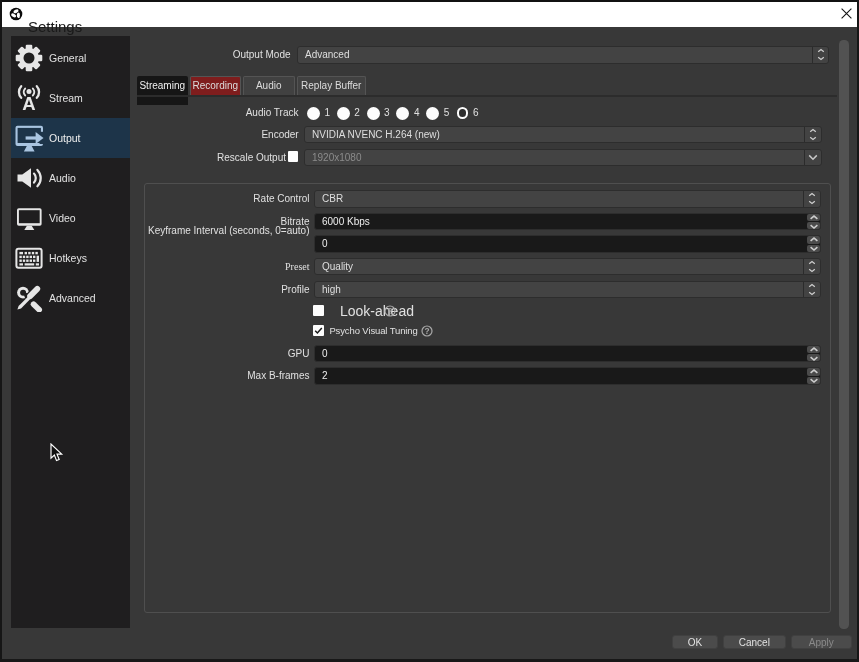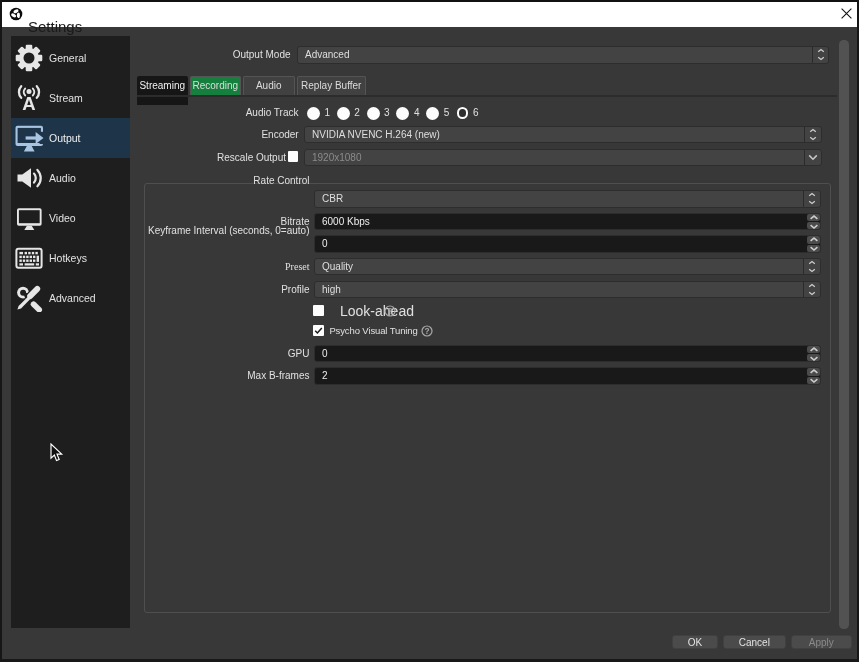--- a/index.html
+++ b/index.html
@@ -135,21 +135,21 @@
 
 <div class="lbl" style="right:568.5px;top:46px;">Output Mode</div>
 <div class="combo" style="left:297px;top:46px;width:532px;height:17.5px;">Advanced</div>
 <div class="abs" style="left:811.5px;top:47px;width:1px;height:15.5px;background:#2b2b2b;"></div>
 <svg class="abs" style="left:813.5px;top:47.2px;" width="14" height="15" viewBox="0 0 14 15">
   <path d="M4.2 4.8 L7 2.6 L9.8 4.8" stroke="#cfcfcf" stroke-width="1.25" fill="none"></path>
   <path d="M4.2 10.2 L7 12.4 L9.8 10.2" stroke="#cfcfcf" stroke-width="1.25" fill="none"></path>
 </svg>
 
 <div class="abs" style="left:136.5px;top:76px;width:51.5px;height:29px;background:#161616;border-radius:2px 2px 0 0;color:#f0f0f0;font-size:10px;text-align:center;line-height:19px;">Streaming</div>
-<div class="abs" style="left:190px;top:76px;width:50.5px;height:19px;background:#15803d;border:1px solid #545454;border-bottom:none;border-radius:2px 2px 0 0;color:#dcdcdc;font-size:10px;text-align:center;line-height:18px;">Recording</div>
+<div class="abs" style="left:190px;top:76px;width:50.5px;height:19px;background:#7f1d1d;border:1px solid #545454;border-bottom:none;border-radius:2px 2px 0 0;color:#dcdcdc;font-size:10px;text-align:center;line-height:18px;">Recording</div>
 <div class="abs" style="left:243px;top:76px;width:51.5px;height:19px;background:#414141;border:1px solid #545454;border-bottom:none;border-radius:2px 2px 0 0;color:#dcdcdc;font-size:10px;text-align:center;line-height:18px;">Audio</div>
 <div class="abs" style="left:297px;top:76px;width:68.5px;height:19px;background:#414141;border:1px solid #545454;border-bottom:none;border-radius:2px 2px 0 0;color:#dcdcdc;font-size:10px;text-align:center;line-height:18px;">Replay Buffer</div>
 <div class="abs" style="left:137px;top:95px;width:700px;height:1.5px;background:#2c2c2c;"></div>
 
 <div class="lbl" style="right:560.5px;top:105px;line-height:16px;">Audio Track</div>
 
 <div class="abs" style="left:307px;top:106.5px;width:13px;height:13px;border-radius:50%;background:#fdfdfd;"></div>
 <div class="abs" style="left:324.5px;top:106px;font-size:10px;color:#e0e0e0;line-height:14px;">1</div>
 <div class="abs" style="left:336.8px;top:106.5px;width:13px;height:13px;border-radius:50%;background:#fdfdfd;"></div>
 <div class="abs" style="left:354.3px;top:106px;font-size:10px;color:#e0e0e0;line-height:14px;">2</div>
@@ -173,21 +173,21 @@
 <div class="lbl" style="right:573px;top:148.5px;">Rescale Output</div>
 <div class="abs" style="left:287.5px;top:151px;width:10.5px;height:10.5px;background:#fdfdfd;border-radius:1px;"></div>
 <div class="combo" style="left:304px;top:148.5px;width:518px;height:17px;line-height:15px;color:#8b8b8b;">1920x1080</div>
 <div class="abs" style="left:804px;top:149.5px;width:1px;height:15px;background:#2b2b2b;"></div>
 <svg class="abs" style="left:806px;top:152.7px;" width="14" height="10" viewBox="0 0 14 10">
   <path d="M3.2 2.4 L7 6.2 L10.8 2.4" stroke="#c8c8c8" stroke-width="1.5" fill="none"></path>
 </svg>
 
 <div class="abs" style="left:143.5px;top:182.5px;width:687px;height:430.5px;border:1px solid #4f4f4f;border-radius:3px;"></div>
 
-<div class="lbl" style="right:549.5px;top:172px;">Rate Control</div>
+<div class="lbl" style="right:549.5px;top:190px;">Rate Control</div>
 <div class="combo" style="left:314px;top:190px;width:506.5px;height:17.5px;">CBR</div>
 <div class="abs" style="left:803px;top:191px;width:1px;height:15.5px;background:#2b2b2b;"></div>
 <svg class="abs" style="left:804.5px;top:191.2px;" width="14" height="15" viewBox="0 0 14 15">
   <path d="M4.2 4.8 L7 2.6 L9.8 4.8" stroke="#cfcfcf" stroke-width="1.25" fill="none"></path>
   <path d="M4.2 10.2 L7 12.4 L9.8 10.2" stroke="#cfcfcf" stroke-width="1.25" fill="none"></path>
 </svg>
 
 <div class="lbl" style="right:549.5px;top:212.5px;">Bitrate</div>
 <div class="spin" style="left:314px;top:212.5px;width:506.5px;height:17.5px;">6000 Kbps</div>
 <div class="cbtn" style="left:807px;top:213.7px;width:12.8px;height:7.4px;"></div>

